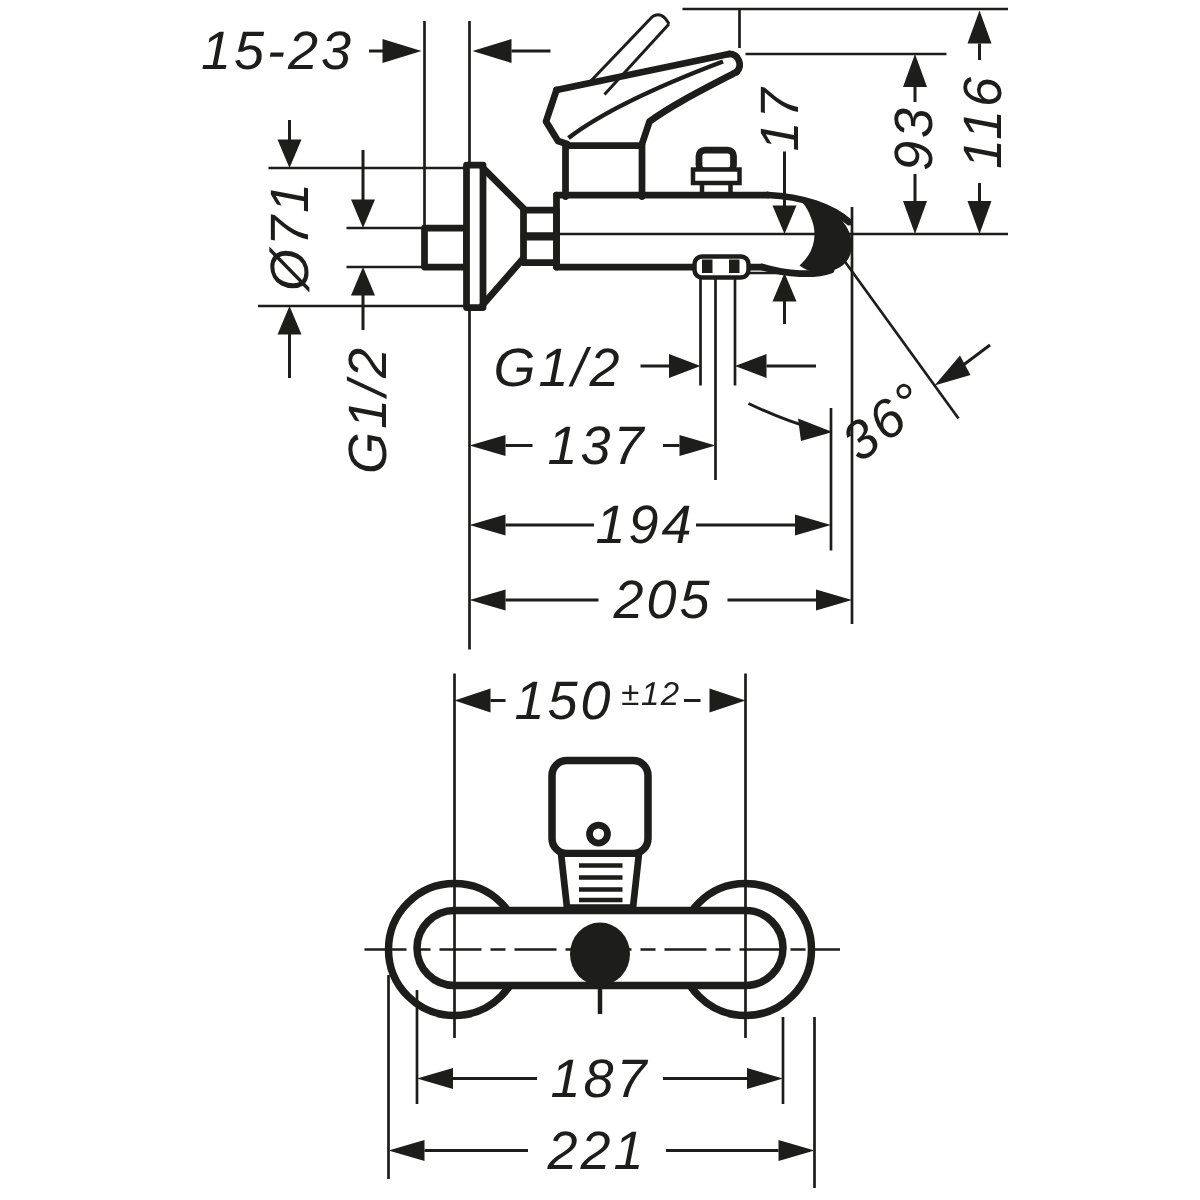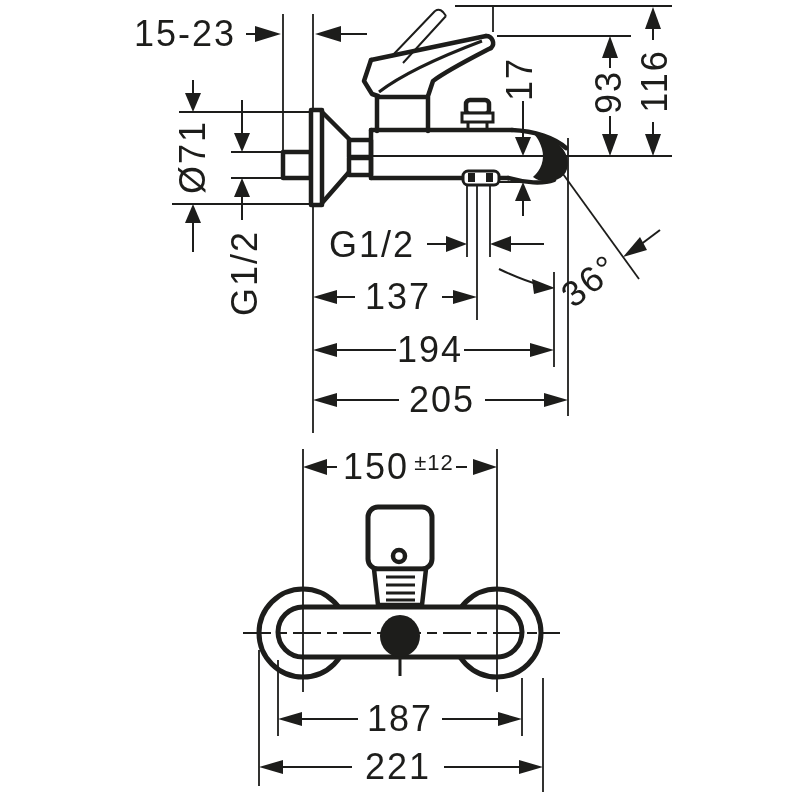--- a/index.html
+++ b/index.html
@@ -1,16 +1,16 @@
 <!DOCTYPE html>
 <html><head>
 <meta charset="utf-8">
 <style>
   html,body{margin:0;padding:0;background:#ffffff;}
-  .stage{width:800px;height:800px;background:#ffffff;position:relative;font-family:"Liberation Sans",sans-serif;}
+  .stage{width:800px;height:800px;background:#ffffff;position:relative;font-family:"Liberation Sans",sans-serif;font-style:italic;}
   svg{display:block;}
   text{fill:#1d1d1b;font-family:"Liberation Sans",sans-serif;font-size:36px;letter-spacing:2px;}
   text.small{font-size:22px;letter-spacing:1px;}
   .thick{stroke:#1d1d1b;stroke-width:4.5;fill:none;stroke-linecap:round;stroke-linejoin:round;}
   .thick5{stroke:#1d1d1b;stroke-width:5;fill:none;}
   .med{stroke:#1d1d1b;stroke-width:3;fill:none;}
   .thin{stroke:#1d1d1b;stroke-width:1.8;fill:none;}
   .dim{stroke:#1d1d1b;stroke-width:2;fill:none;}
   .whitefill{fill:#ffffff;}
   .blackfill{fill:#1d1d1b;stroke:none;}

